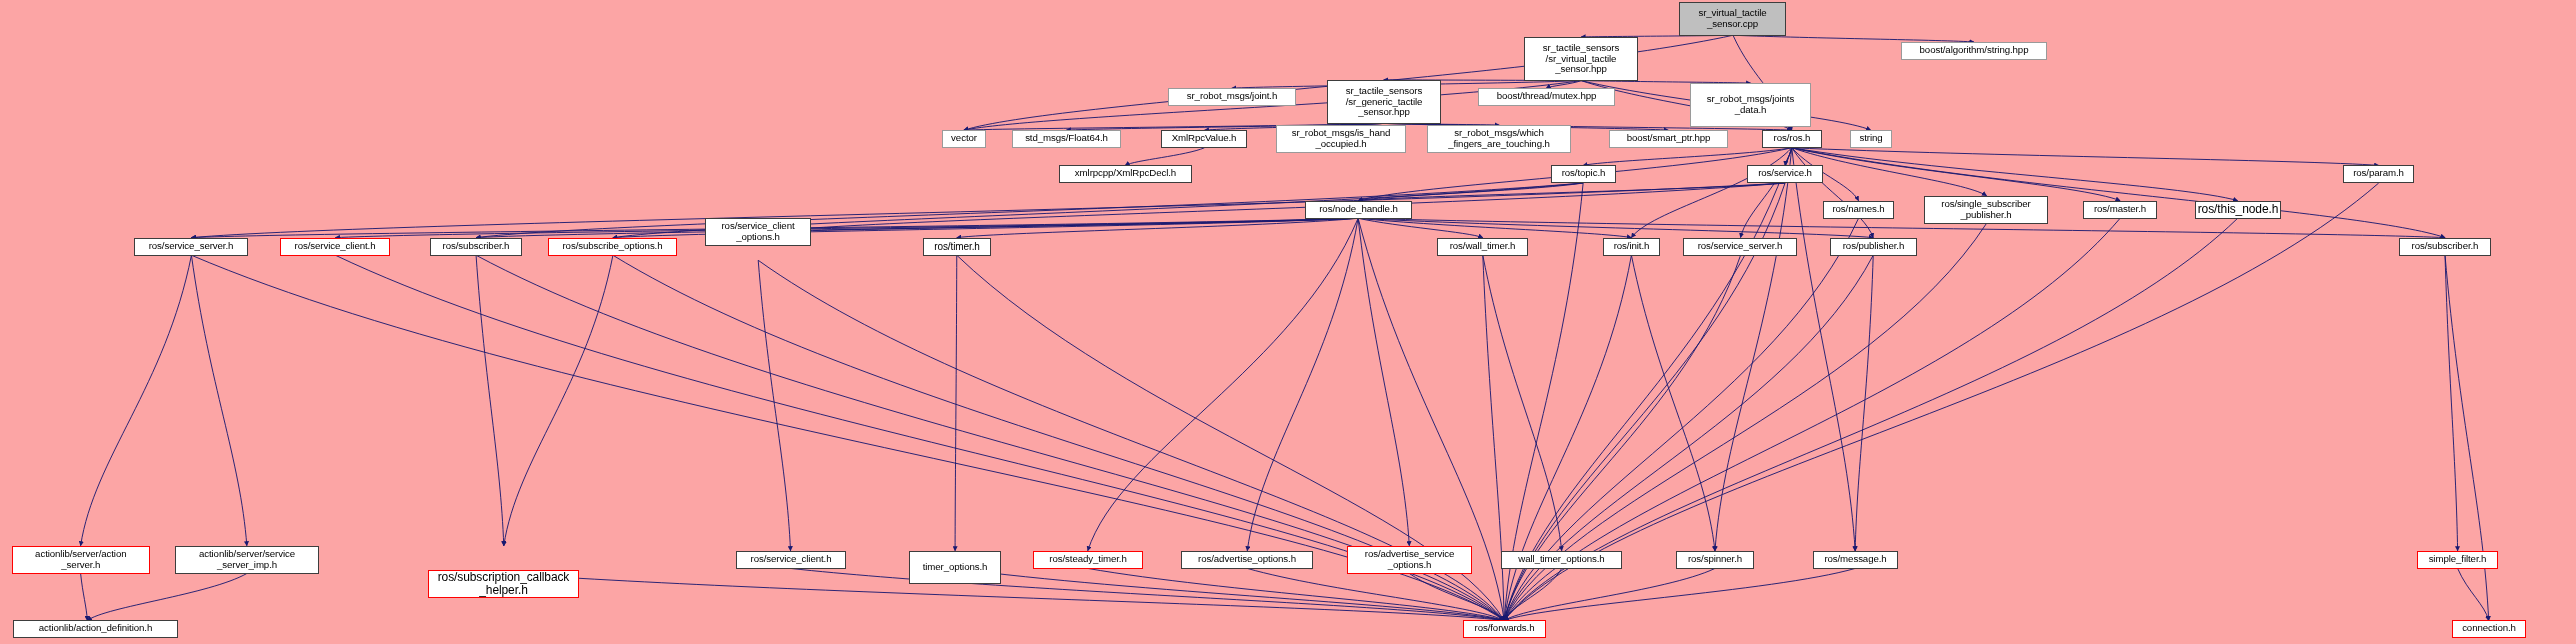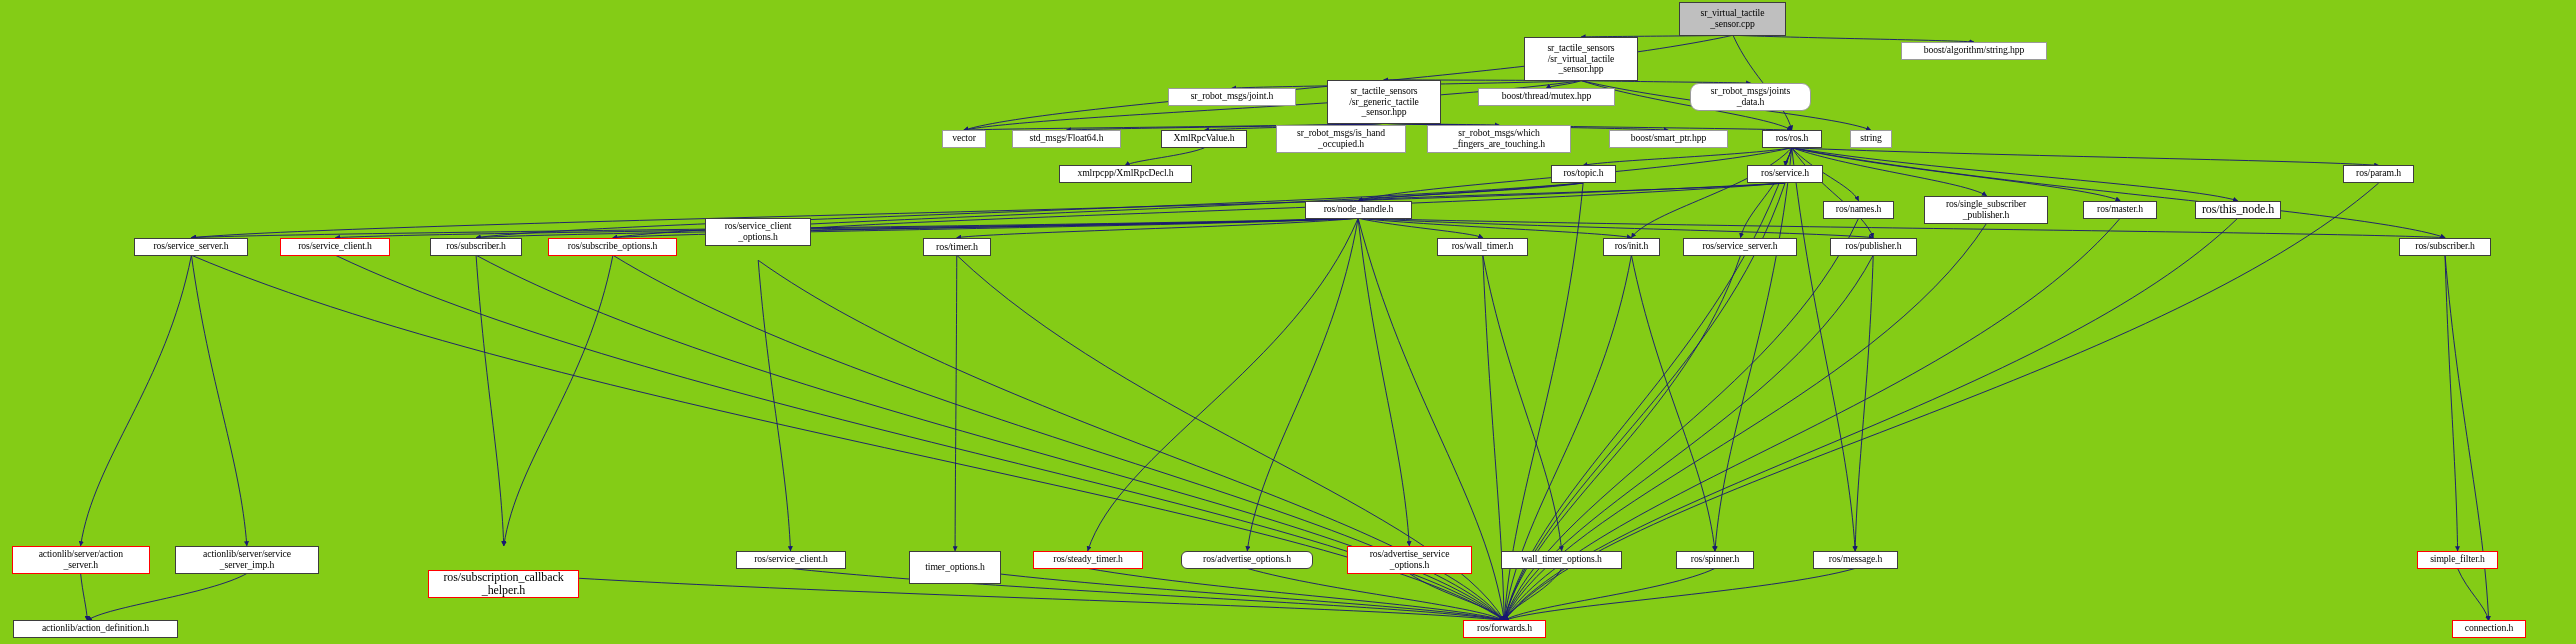--- a/index.html
+++ b/index.html
@@ -1,21 +1,21 @@
 <!DOCTYPE html>
 <html style="font-size:13.4px"><head>
 <meta charset="utf-8">
 <style>
   html,body{margin:0;padding:0;background:#ffffff;}
   #canvas{
     position:relative;
     width:2576px;
     height:644px;
-    background:#84cc16;
-    font-family:Liberation Serif, serif;
+    background:#fca5a5;
+    font-family:Liberation Sans, sans-serif;
     overflow:hidden;
   }
   #edges{position:absolute;left:0;top:0;width:2576px;height:644px;}
   .node{
     position:absolute;
     box-sizing:border-box;
     display:flex;
     align-items:center;
     justify-content:center;
     text-align:center;
@@ -146,21 +146,21 @@
 _sensor.cpp</div>
       <div class="node " style="left: 1901px; top: 42px; width: 146px; height: 17.6px; font-size: 9.7px;">boost/algorithm/string.hpp</div>
       <div class="node b-dark" style="left: 1524px; top: 37px; width: 114px; height: 44px; font-size: 9.7px;">sr_tactile_sensors
 /sr_virtual_tactile
 _sensor.hpp</div>
       <div class="node " style="left: 1168px; top: 88px; width: 128px; height: 17.6px; font-size: 9.7px;">sr_robot_msgs/joint.h</div>
       <div class="node b-dark" style="left: 1327px; top: 80px; width: 114px; height: 44px; font-size: 9.7px;">sr_tactile_sensors
 /sr_generic_tactile
 _sensor.hpp</div>
       <div class="node " style="left: 1478px; top: 88px; width: 137px; height: 17.6px; font-size: 9.7px;">boost/thread/mutex.hpp</div>
-      <div class="node " style="left: 1690px; top: 83px; width: 121px; height: 28px; font-size: 9.7px; border-radius: 9px;">sr_robot_msgs/joints
+      <div class="node " style="left: 1690px; top: 83px; width: 121px; height: 44px; font-size: 9.7px;">sr_robot_msgs/joints
 _data.h</div>
       <div class="node " style="left: 942px; top: 130px; width: 44px; height: 17.6px; font-size: 9.7px;">vector</div>
       <div class="node " style="left: 1012px; top: 130px; width: 109px; height: 17.6px; font-size: 9.7px;">std_msgs/Float64.h</div>
       <div class="node b-dark" style="left: 1161px; top: 130px; width: 86px; height: 17.6px; font-size: 9.7px;">XmlRpcValue.h</div>
       <div class="node " style="left: 1276px; top: 125px; width: 130px; height: 28px; font-size: 9.7px;">sr_robot_msgs/is_hand
 _occupied.h</div>
       <div class="node " style="left: 1427px; top: 125px; width: 144px; height: 28px; font-size: 9.7px;">sr_robot_msgs/which
 _fingers_are_touching.h</div>
       <div class="node " style="left: 1609px; top: 130px; width: 119px; height: 17.6px; font-size: 9.7px;">boost/smart_ptr.hpp</div>
       <div class="node b-dark" style="left: 1762px; top: 130px; width: 60px; height: 17.6px; font-size: 9.7px;">ros/ros.h</div>
@@ -189,21 +189,21 @@
       <div class="node b-dark" style="left: 2399px; top: 238px; width: 92px; height: 17.6px; font-size: 9.7px;">ros/subscriber.h</div>
       <div class="node b-red" style="left: 11.8px; top: 546px; width: 138px; height: 28px; font-size: 9.7px;">actionlib/server/action
 _server.h</div>
       <div class="node b-dark" style="left: 175px; top: 546px; width: 144px; height: 28px; font-size: 9.7px;">actionlib/server/service
 _server_imp.h</div>
       <div class="node b-red" style="left: 428px; top: 546px; width: 151px; height: 28px; font-size: 12px; margin-top: 24px;">ros/subscription_callback
 _helper.h</div>
       <div class="node b-dark" style="left: 736px; top: 551px; width: 110px; height: 17.6px; font-size: 9.7px;">ros/service_client.h</div>
       <div class="node b-dark" style="left: 909px; top: 551px; width: 92px; height: 33px; font-size: 9.7px;">timer_options.h</div>
       <div class="node b-red" style="left: 1033px; top: 551px; width: 110px; height: 17.6px; font-size: 9.7px;">ros/steady_timer.h</div>
-      <div class="node b-dark" style="left: 1181px; top: 551px; width: 132px; height: 17.6px; font-size: 9.7px; border-radius: 6px;">ros/advertise_options.h</div>
+      <div class="node b-dark" style="left: 1181px; top: 551px; width: 132px; height: 17.6px; font-size: 9.7px;">ros/advertise_options.h</div>
       <div class="node b-red" style="left: 1347px; top: 546px; width: 125px; height: 28px; font-size: 9.7px;">ros/advertise_service
 _options.h</div>
       <div class="node b-dark" style="left: 1501px; top: 551px; width: 121px; height: 17.6px; font-size: 9.7px;">wall_timer_options.h</div>
       <div class="node b-dark" style="left: 1676px; top: 551px; width: 78px; height: 17.6px; font-size: 9.7px;">ros/spinner.h</div>
       <div class="node b-dark" style="left: 1813px; top: 551px; width: 85px; height: 17.6px; font-size: 9.7px;">ros/message.h</div>
       <div class="node b-red" style="left: 2417px; top: 551px; width: 81px; height: 17.6px; font-size: 9.7px;">simple_filter.h</div>
       <div class="node b-dark" style="left: 5px; top: 620px; width: 165px; height: 17.6px; font-size: 9.7px; margin-left: 8px;">actionlib/action_definition.h</div>
       <div class="node b-red" style="left: 1463px; top: 620px; width: 83px; height: 17.6px; font-size: 9.7px;">ros/forwards.h</div>
       <div class="node b-red" style="left: 2452px; top: 620px; width: 74px; height: 17.6px; font-size: 9.7px;">connection.h</div>
     </div>

